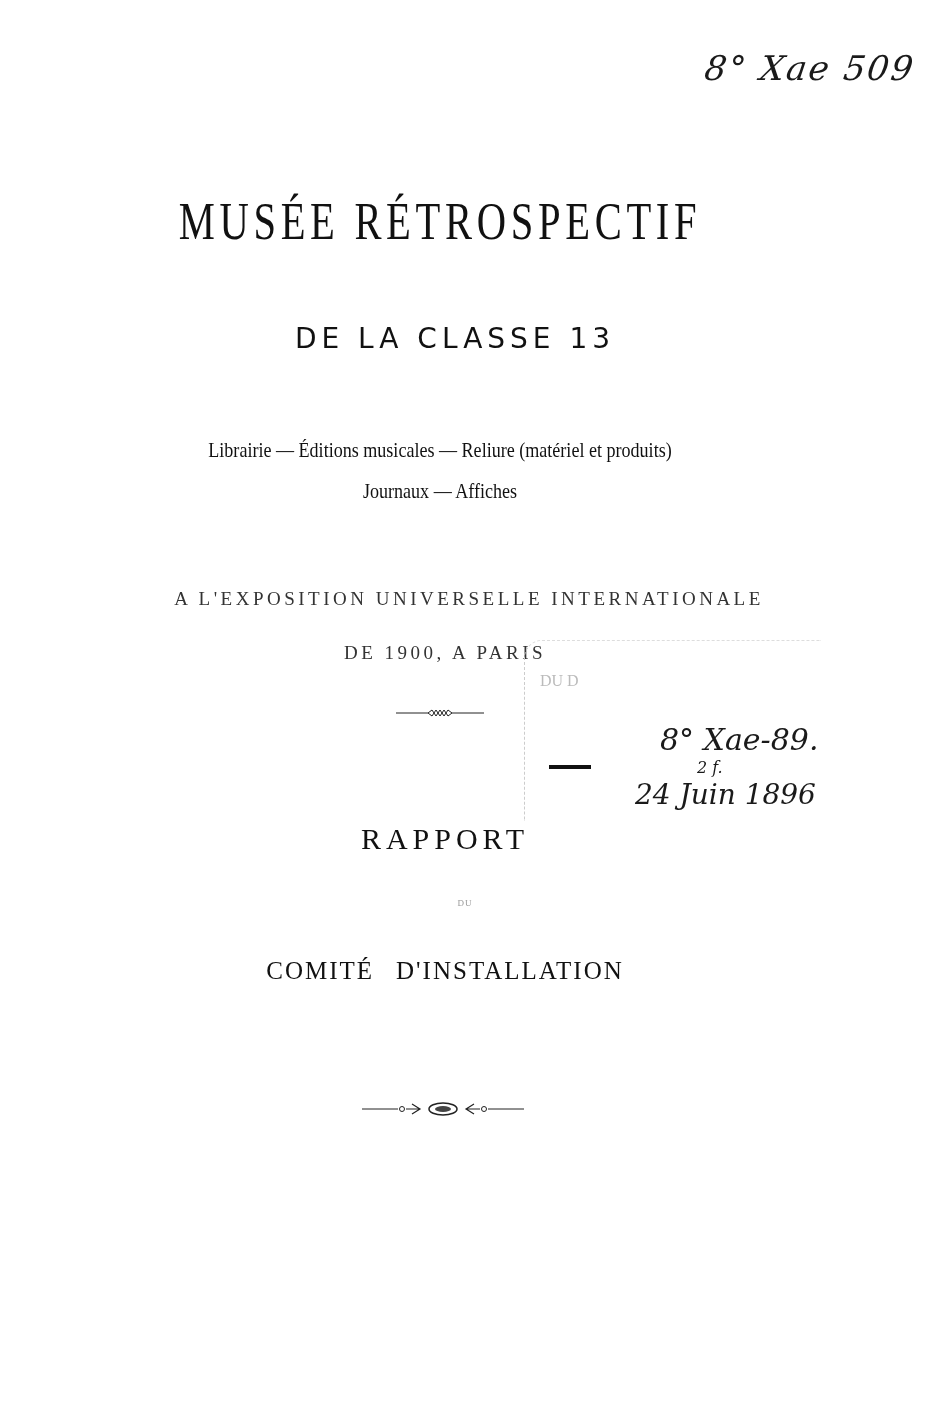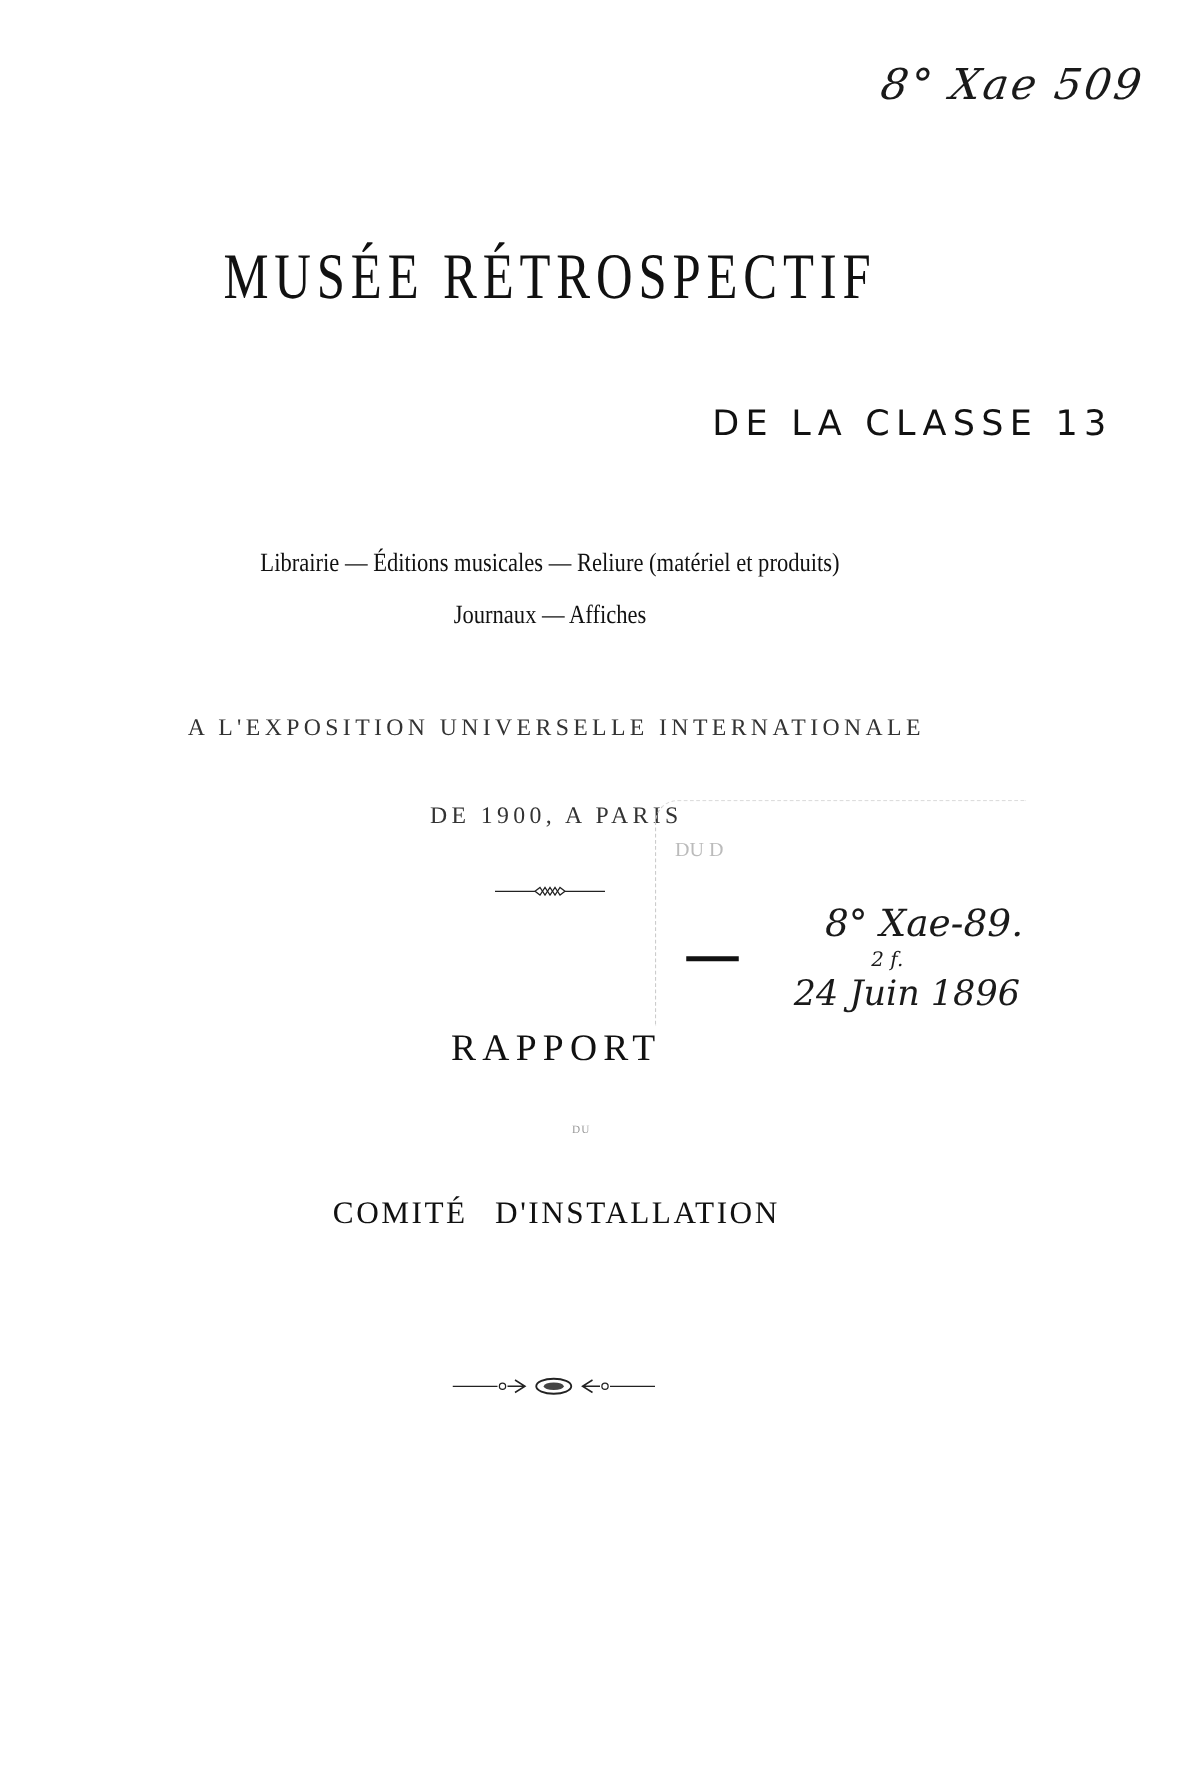--- a/index.html
+++ b/index.html
@@ -1,26 +1,26 @@
 <!DOCTYPE html>
 <html><head>
   <meta charset="utf-8">
   <style>
     html, body { margin: 0; padding: 0; background: #ffffff; }
     body { width: 949px; height: 1413px; position: relative; overflow: hidden; color: #111; }
     .abs { position: absolute; }
     .hand { font-family: "DejaVu Serif", serif; font-style: italic; color: #1a1a1a; }
     .call-number { left: 705px; top: 48px; font-size: 34px; letter-spacing: 2px; transform: skewX(-8deg); }
     .title { left: 0; width: 880px; top: 192px; text-align: center; font-family: "Liberation Serif", serif; font-size: 52px; letter-spacing: 6px; transform: scaleX(0.78); transform-origin: 440px 0; font-weight: normal; }
-    .subtitle { left: 0; width: 890px; top: 322px; text-align: right; font-family: "DejaVu Sans", sans-serif; font-size: 28px; letter-spacing: 5px; }
+    .subtitle { left: 10px; width: 890px; top: 322px; text-align: center; font-family: "DejaVu Sans", sans-serif; font-size: 28px; letter-spacing: 5px; }
     .topics { left: 0; width: 880px; text-align: center; font-family: "Liberation Serif", serif; font-size: 21px; transform: scaleX(0.86); transform-origin: 440px 0; }
     .topics.l1 { top: 438px; }
     .topics.l2 { top: 479px; }
     .expo { left: 0; width: 890px; text-align: center; font-family: "Liberation Serif", serif; font-size: 19px; letter-spacing: 3.5px; color: #333; }
-    .expo.l1 { top: 572px; }
+    .expo.l1 { top: 588px; padding-left: 24px; }
     .expo.l2 { top: 626px; margin-top: 16px; }
     .ornament-small { left: 396px; top: 708px; width: 88px; height: 10px; }
     .stamp { left: 524px; top: 640px; width: 296px; height: 180px; border-left: 1px dashed #ccc; border-top: 1px dashed #ddd; border-radius: 18px 0 0 0; }
     .stamp-text { left: 540px; top: 672px; font-family: Liberation Serif, serif; font-size: 16px; color: #bbb; }
     .stamp-dash { left: 549px; top: 765px; width: 42px; height: 4px; background: #111; }
     .stamp-hand1 { left: 660px; top: 722px; font-size: 30px; }
     .stamp-hand2 { left: 697px; top: 758px; font-size: 16px; }
     .stamp-hand3 { left: 635px; top: 778px; font-size: 28px; }
     .rapport { left: 0; width: 890px; top: 822px; text-align: center; font-family: "Liberation Serif", serif; font-size: 30px; letter-spacing: 5px; }
     .du { left: 0; width: 890px; top: 898px; text-align: center; font-family: "Liberation Serif", serif; font-size: 9px; color: #999; letter-spacing: 1px; margin-left: 20px; }

